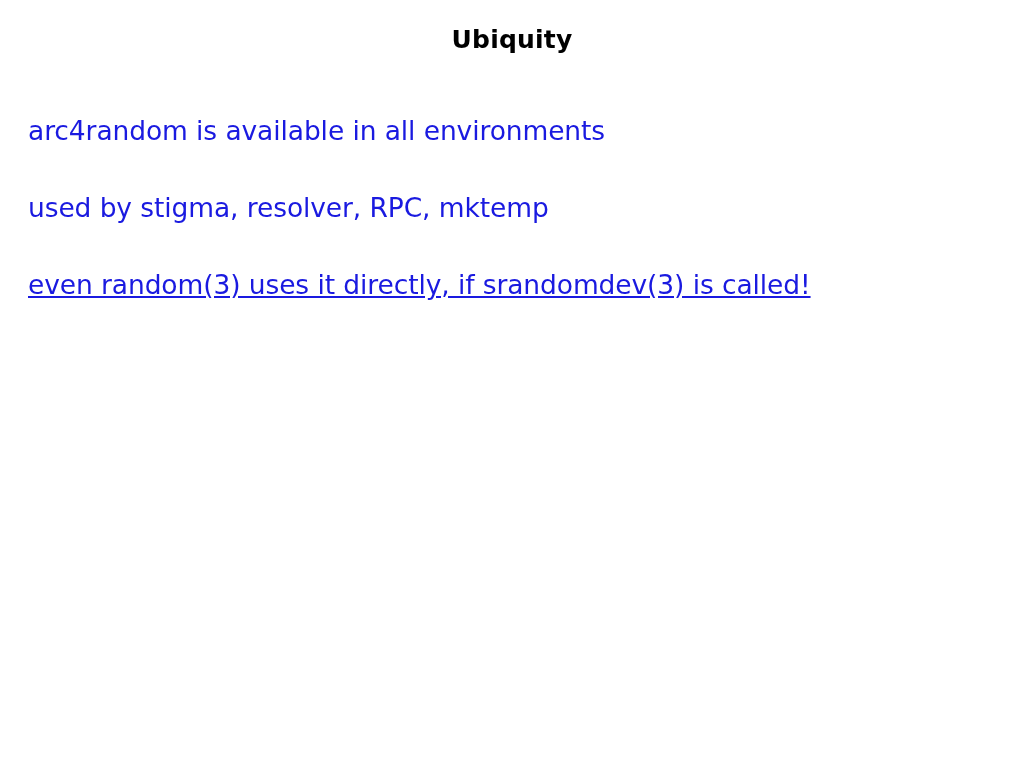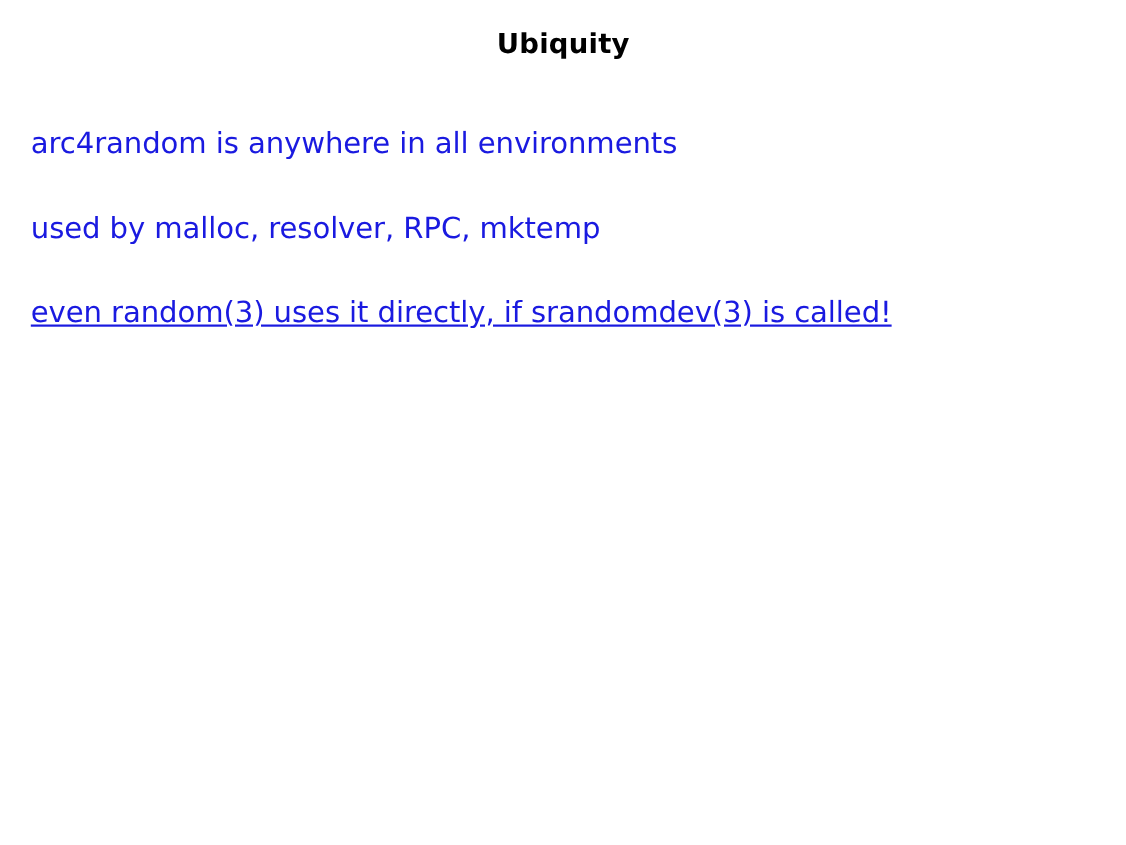--- a/index.html
+++ b/index.html
@@ -55,18 +55,18 @@
   }
 </style>
 </head>
 <body>
 
 <div class="slide">
 
   <div class="slide-title">Ubiquity</div>
 
   <div class="body-block">
-    <div class="body-line">arc4random is anywhere in all environments</div>
-    <div class="body-line">used by malloc, resolver, RPC, mktemp</div>
+    <div class="body-line">arc4random is available in all environments</div>
+    <div class="body-line">used by stigma, resolver, RPC, mktemp</div>
     <div class="body-line">even random(3) uses it directly, if srandomdev(3) is called!</div>
   </div>
 
 </div>
 
 </body></html>

